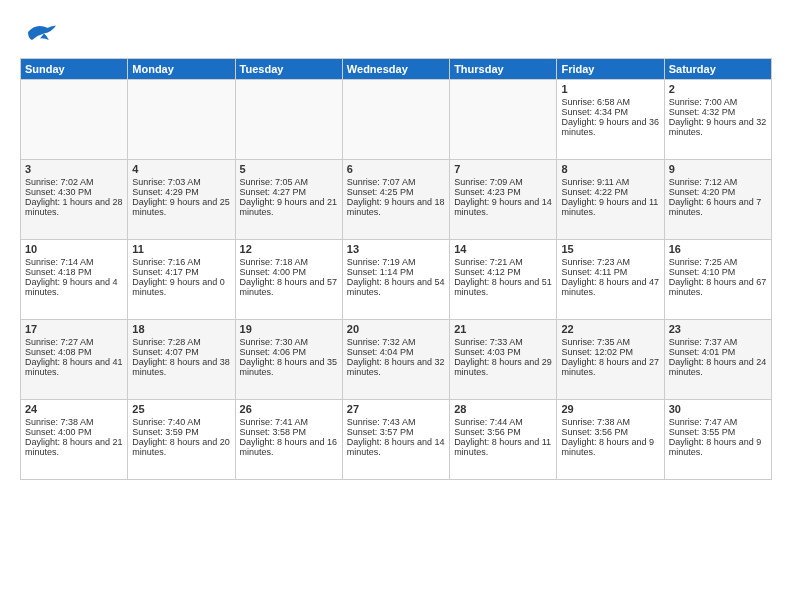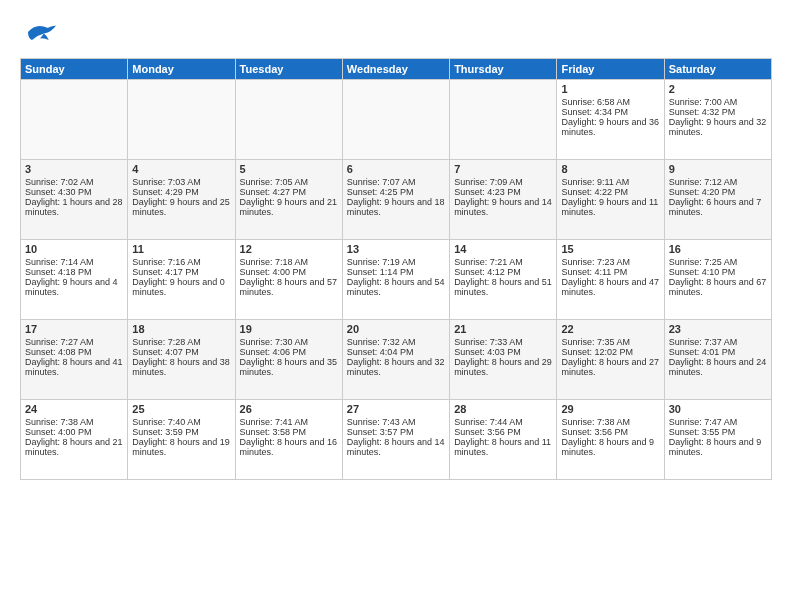--- a/index.html
+++ b/index.html
@@ -269,21 +269,21 @@
           <td>
             <span class="day-num">24</span>
             <div>Sunrise: 7:38 AM</div>
             <div>Sunset: 4:00 PM</div>
             <div>Daylight: 8 hours and 21 minutes.</div>
           </td>
           <td>
             <span class="day-num">25</span>
             <div>Sunrise: 7:40 AM</div>
             <div>Sunset: 3:59 PM</div>
-            <div>Daylight: 8 hours and 19 minutes.</div>
+            <div>Daylight: 8 hours and 20 minutes.</div>
           </td>
           <td>
             <span class="day-num">26</span>
             <div>Sunrise: 7:41 AM</div>
             <div>Sunset: 3:58 PM</div>
             <div>Daylight: 8 hours and 16 minutes.</div>
           </td>
           <td>
             <span class="day-num">27</span>
             <div>Sunrise: 7:43 AM</div>

